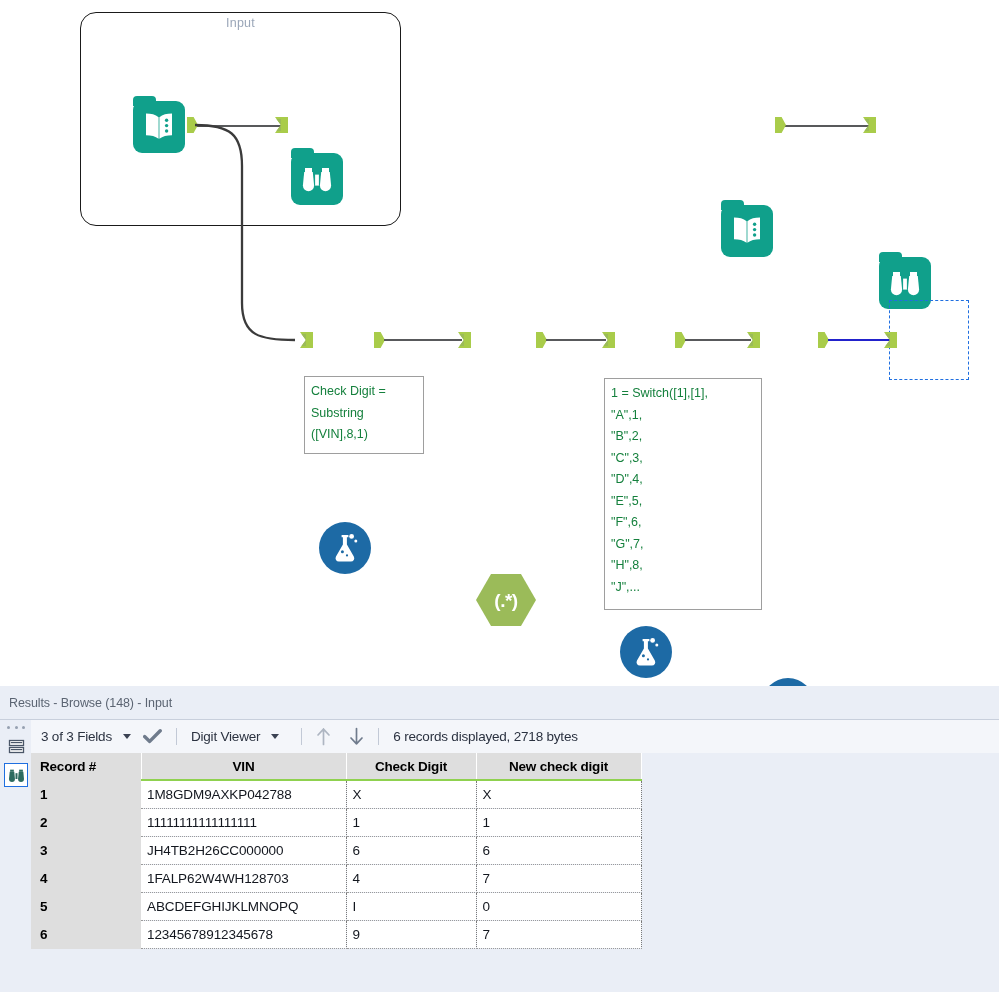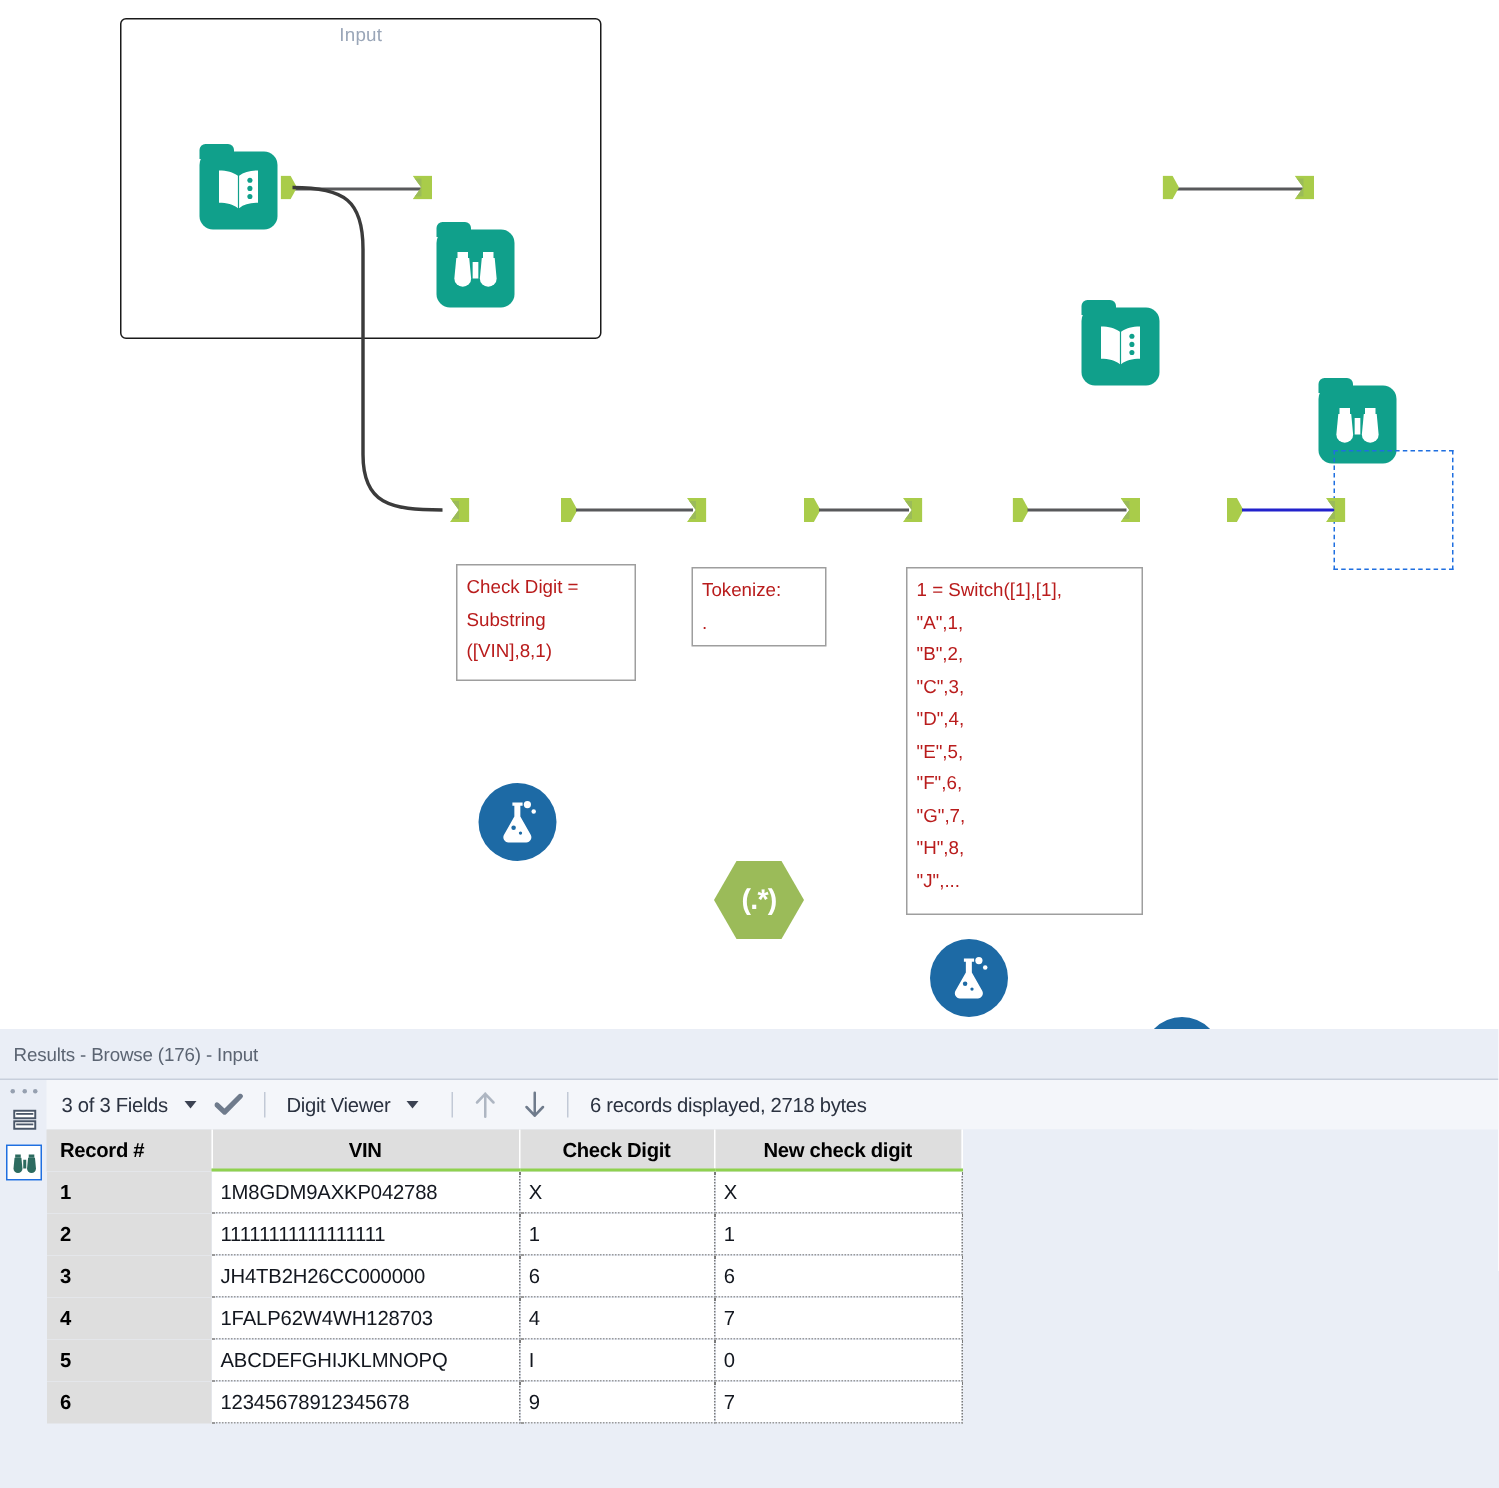--- a/index.html
+++ b/index.html
@@ -40,21 +40,21 @@
       clip-path:polygon(0 0,60% 0,100% 50%,60% 100%,0 100%);}
   .nub-in{position:absolute;width:13px;height:16px;background:#a9cc4a;
       clip-path:polygon(0 0,100% 0,100% 100%,0 100%,45% 50%);}
   .nub-in::after{content:"";position:absolute;left:0;top:2px;width:6px;height:12px;background:#9bbb59;}
 
   .wire{position:absolute;background:#58595b;height:2.3px;}
   .wire.blue{background:#2222cc;height:2.3px;}
 
   
   .anno{position:absolute;border:1.3px solid #9e9e9e;background:#ffffff;
-      color:#b91c1c;font-size:12.5px;line-height:21.5px;padding:4px 6px 5px 6px;
+      color:#15803d;font-size:12.5px;line-height:21.5px;padding:4px 6px 5px 6px;
       box-sizing:border-box;font-family:"Liberation Sans",sans-serif;white-space:pre-line;}
 
   
   #results{position:absolute;left:0;top:686px;width:999px;height:306px;background:#eaeef6;}
   #res-title{position:absolute;left:0;top:0;width:999px;height:33px;background:#eaeef6;
       display:flex;align-items:center;padding-left:9px;box-sizing:border-box;
       font-size:12.5px;color:#5b6472;letter-spacing:-.1px;}
   #res-title-sep{position:absolute;left:0;top:33px;width:999px;height:1px;background:#c8cfdc;}
 
   #res-rail{position:absolute;left:0;top:34px;width:31px;height:272px;background:#eaeef6;}
@@ -84,21 +84,21 @@
       font-weight:bold;padding-left:9px;color:#000;}
   .hdr-vin,.hdr-cd,.hdr-ncd{text-align:center;}
 </style>
 </head>
 <body>
 
 <div id="app">
 
   <div id="canvas">
 
-    <div class="container-box" style="left:80px;top:12px;width:319px;height:212px;">
+    <div class="container-box" style="left:80px;top:12px;width:319px;height:212px;border-radius:16px;">
       <div class="container-label">Input</div>
     </div>
 
 
     <div class="wire" style="left:196px;top:125px;width:86px;"></div>
 
     <div class="tool tool-sq teal" style="left:133px;top:101px;">
       <svg width="34" height="32" viewBox="0 0 34 32">
         <path d="M16.6 6.2C13.4 3.6 9.2 2.6 4 2.6v21.6c5.2 0 9.4 1 12.6 3.6V6.2z" fill="#fff"></path>
         <path d="M17.4 6.2c3.2-2.6 7.4-3.6 12.6-3.6v21.6c-5.2 0-9.4 1-12.6 3.6V6.2z" fill="#fff"></path>
@@ -195,39 +195,37 @@
 
     <div class="wire blue" style="left:828px;top:339px;width:62px;"></div>
 
     <div class="selected-frame" style="left:889px;top:300px;width:78px;height:78px;"></div>
     <div class="nub-in" style="left:884px;top:332px;"></div>
 
     <div class="anno" style="left:304px;top:376px;width:120px;height:78px;">Check Digit =
 Substring
 ([VIN],8,1)</div>
 
-    <div class="anno" style="left:461px;top:378px;width:90px;height:53px;">Tokenize:
-.</div>
 
     <div class="anno" style="left:604px;top:378px;width:158px;height:232px;">1 = Switch([1],[1],
 "A",1,
 "B",2,
 "C",3,
 "D",4,
 "E",5,
 "F",6,
 "G",7,
 "H",8,
 "J",...</div>
 
   </div>
 
   <div id="results">
 
-    <div id="res-title">Results - Browse (176) - Input</div>
+    <div id="res-title">Results - Browse (148) - Input</div>
     <div id="res-title-sep"></div>
 
     <div id="res-rail">
       <div class="rail-dots">
         <i></i>
           <i></i>
           <i></i>
       </div>
       <div class="rail-btn" style="top:14px;">
         <svg width="17" height="17" viewBox="0 0 17 17">

